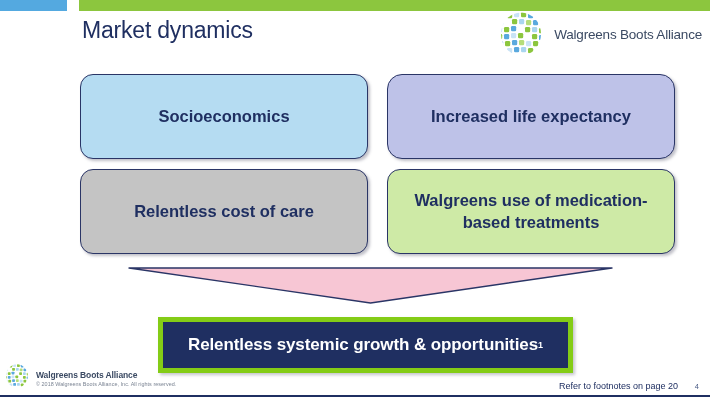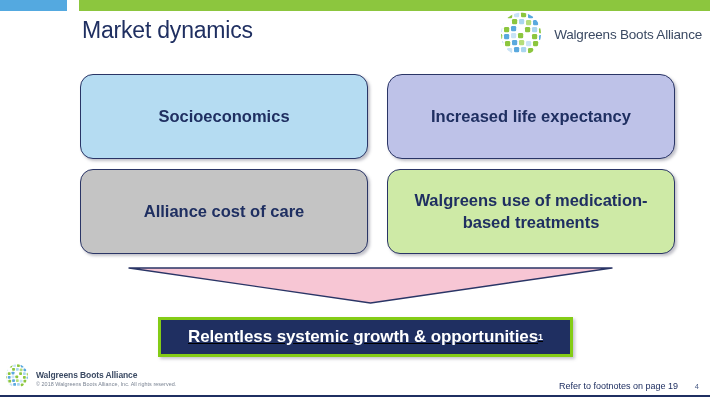--- a/index.html
+++ b/index.html
@@ -95,29 +95,28 @@
   .funnel-wrap {
     position: absolute;
     left: 128px; top: 266px;
     width: 485px; height: 40px;
   }
 
   
   .conclusion {
     position: absolute;
     left: 158px; top: 317px;
-    width: 415px; height: 40px;
+    width: 415px; height: 56px;
     background: #1f2f61;
-    border: 3px solid #84cc16;
+    border: 5px solid #84cc16;
     box-sizing: border-box;
     display: flex;
     align-items: center;
     justify-content: center;
     box-shadow: 2px 2px 3px rgba(90,90,110,0.35);
-    text-decoration: underline;
   }
   .conclusion-text {
     color: #ffffff;
     font-weight: bold;
     font-size: 17px;
     white-space: nowrap;
     letter-spacing: -0.1px;
   }
   .conclusion-sup {
     color: #ffffff;
@@ -245,21 +244,21 @@
   </div>
 
   <div class="boxes">
     <div class="concept-box" id="box-0">
       <span>Socioeconomics</span>
     </div>
     <div class="concept-box" id="box-1">
       <span>Increased life expectancy</span>
     </div>
     <div class="concept-box" id="box-2">
-      <span>Alliance cost of care</span>
+      <span>Relentless cost of care</span>
     </div>
     <div class="concept-box" id="box-3">
       <span>Walgreens use of medication-based treatments</span>
     </div>
   </div>
 
   <div class="funnel-wrap">
     <svg width="485" height="40" viewBox="0 0 485 40" aria-hidden="true">
       <polygon points="1,2 484,2 242.5,37" fill="#f7c6d4" stroke="#2a3566" stroke-width="1.4" stroke-linejoin="round"></polygon>
     </svg>
@@ -322,16 +321,16 @@
           <rect x="31" y="36" width="5.2" height="5.2" rx="1.3" fill="#8cc63e"></rect>
         </g>
       </svg>
     </span>
     <span class="footer-brand-stack">
       <span class="footer-brand-name">Walgreens Boots Alliance</span>
       <span class="footer-copyright">© 2018 Walgreens Boots Alliance, Inc.  All rights reserved.</span>
     </span>
   </div>
 
-  <div class="footnote-ref">Refer to footnotes on page 19</div>
+  <div class="footnote-ref">Refer to footnotes on page 20</div>
   <div class="page-number">4</div>
 
 </div>
 
 </body></html>

